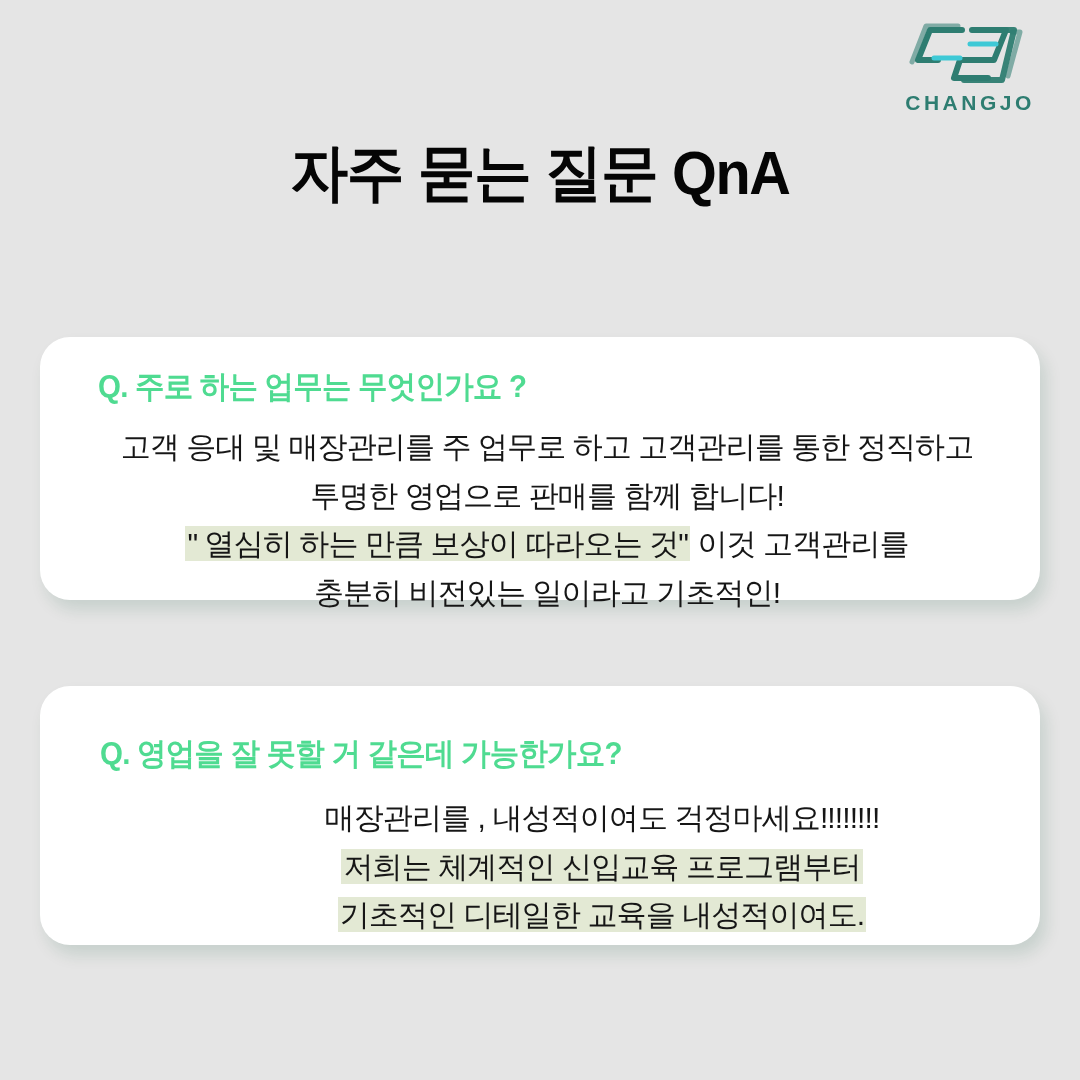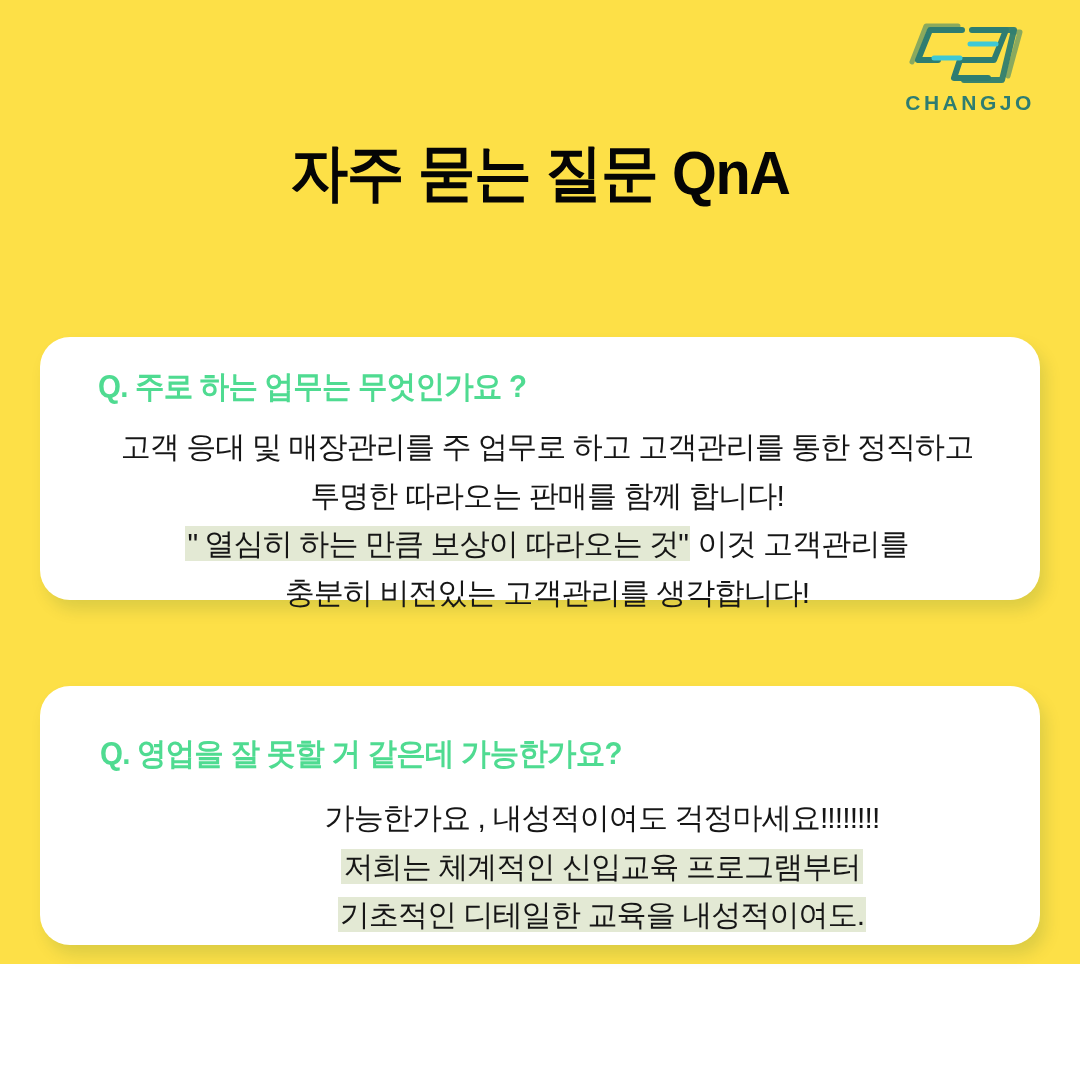--- a/index.html
+++ b/index.html
@@ -11,22 +11,22 @@
     width: 1080px;
     height: 1080px;
     overflow: hidden;
     font-family: "Liberation Sans", "DejaVu Sans", sans-serif;
     -webkit-font-smoothing: antialiased;
   }
 
   #poster {
     position: relative;
     width: 1080px;
-    height: 964px;
-    background: #fde047;
+    height: 1080px;
+    background: #e5e5e5;
     box-sizing: border-box;
   }
 
   
   .brand {
     position: absolute;
     top: 22px;
     right: 30px;
     width: 160px;
     display: flex;
@@ -147,28 +147,28 @@
     </svg>
     <div class="brand-word">CHANGJO</div>
   </div>
 
   <div class="poster-title">자주 묻는 질문 QnA</div>
 
   <div class="card" id="card-1">
     <div class="q-line">Q. 주로 하는 업무는 무엇인가요 ?</div>
     <div class="answer">
         <span class="line"><span>고객 응대 및 매장관리를 주 업무로 하고 고객관리를 통한 정직하고</span></span>
-        <span class="line"><span>투명한 따라오는 판매를 함께 합니다!</span></span>
+        <span class="line"><span>투명한 영업으로 판매를 함께 합니다!</span></span>
         <span class="line"><span class="hl">" 열심히 하는 만큼 보상이 따라오는 것"</span><span> 이것 고객관리를</span></span>
-        <span class="line"><span>충분히 비전있는 고객관리를 생각합니다!</span></span>
+        <span class="line"><span>충분히 비전있는 일이라고 기초적인!</span></span>
       </div>
   </div>
 
   <div class="card" id="card-2">
     <div class="q-line">Q. 영업을 잘 못할 거 같은데 가능한가요?</div>
     <div class="answer">
-        <span class="line"><span>가능한가요 , 내성적이여도 걱정마세요!!!!!!!!</span></span>
+        <span class="line"><span>매장관리를 , 내성적이여도 걱정마세요!!!!!!!!</span></span>
         <span class="line"><span class="hl">저희는 체계적인 신입교육 프로그램부터</span></span>
         <span class="line"><span class="hl">기초적인 디테일한 교육을 내성적이여도.</span></span>
       </div>
   </div>
 
 </div>
 
 </body></html>

